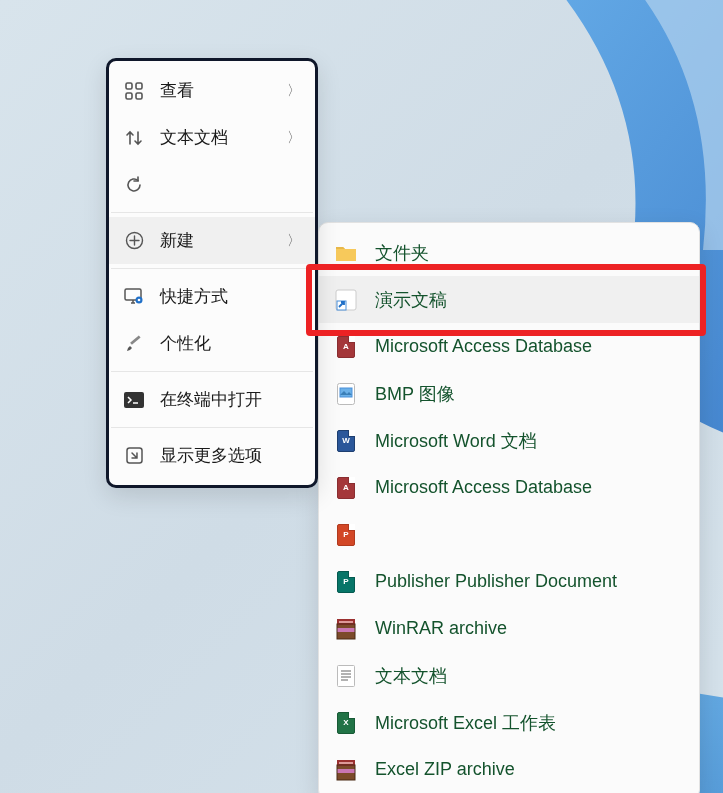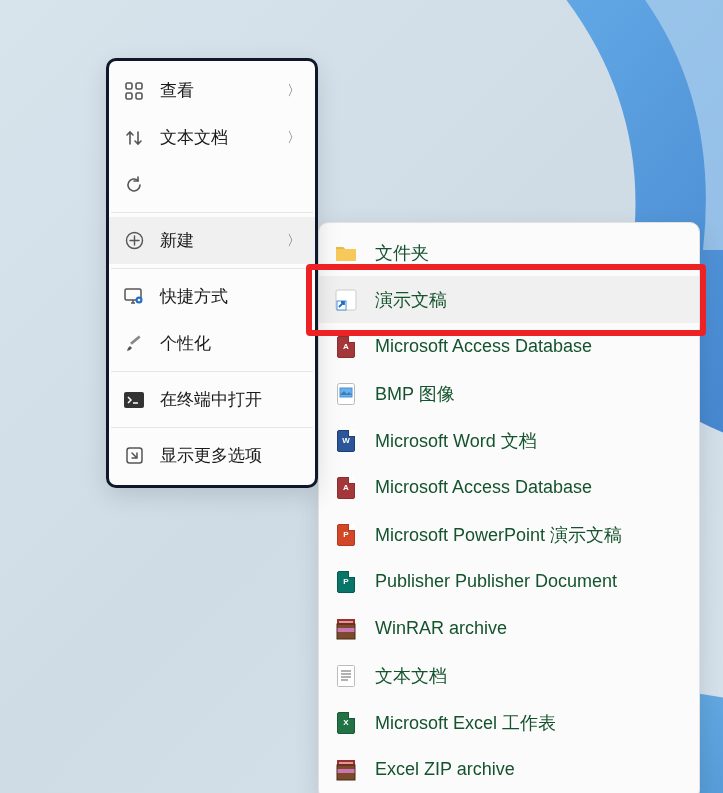--- a/index.html
+++ b/index.html
@@ -294,21 +294,20 @@
     <span class="file-icon">
       <span class="file-box" style="background:#a4373a;border-color:#8a2e31;">A</span>
     </span>
     <span class="label">Microsoft Access Database</span>
   </div>
 
   <div class="submenu-item">
     <span class="file-icon">
       <span class="file-box" style="background:#d24726;border-color:#b03a1e;">P</span>
     </span>
-    <span class="label">Microsoft PowerPoint 演示文稿</span>
   </div>
 
   <div class="submenu-item">
     <span class="file-icon">
       <span class="file-box" style="background:#077568;border-color:#055a50;">P</span>
     </span>
     <span class="label">Publisher Publisher Document</span>
   </div>
 
   <div class="submenu-item">

